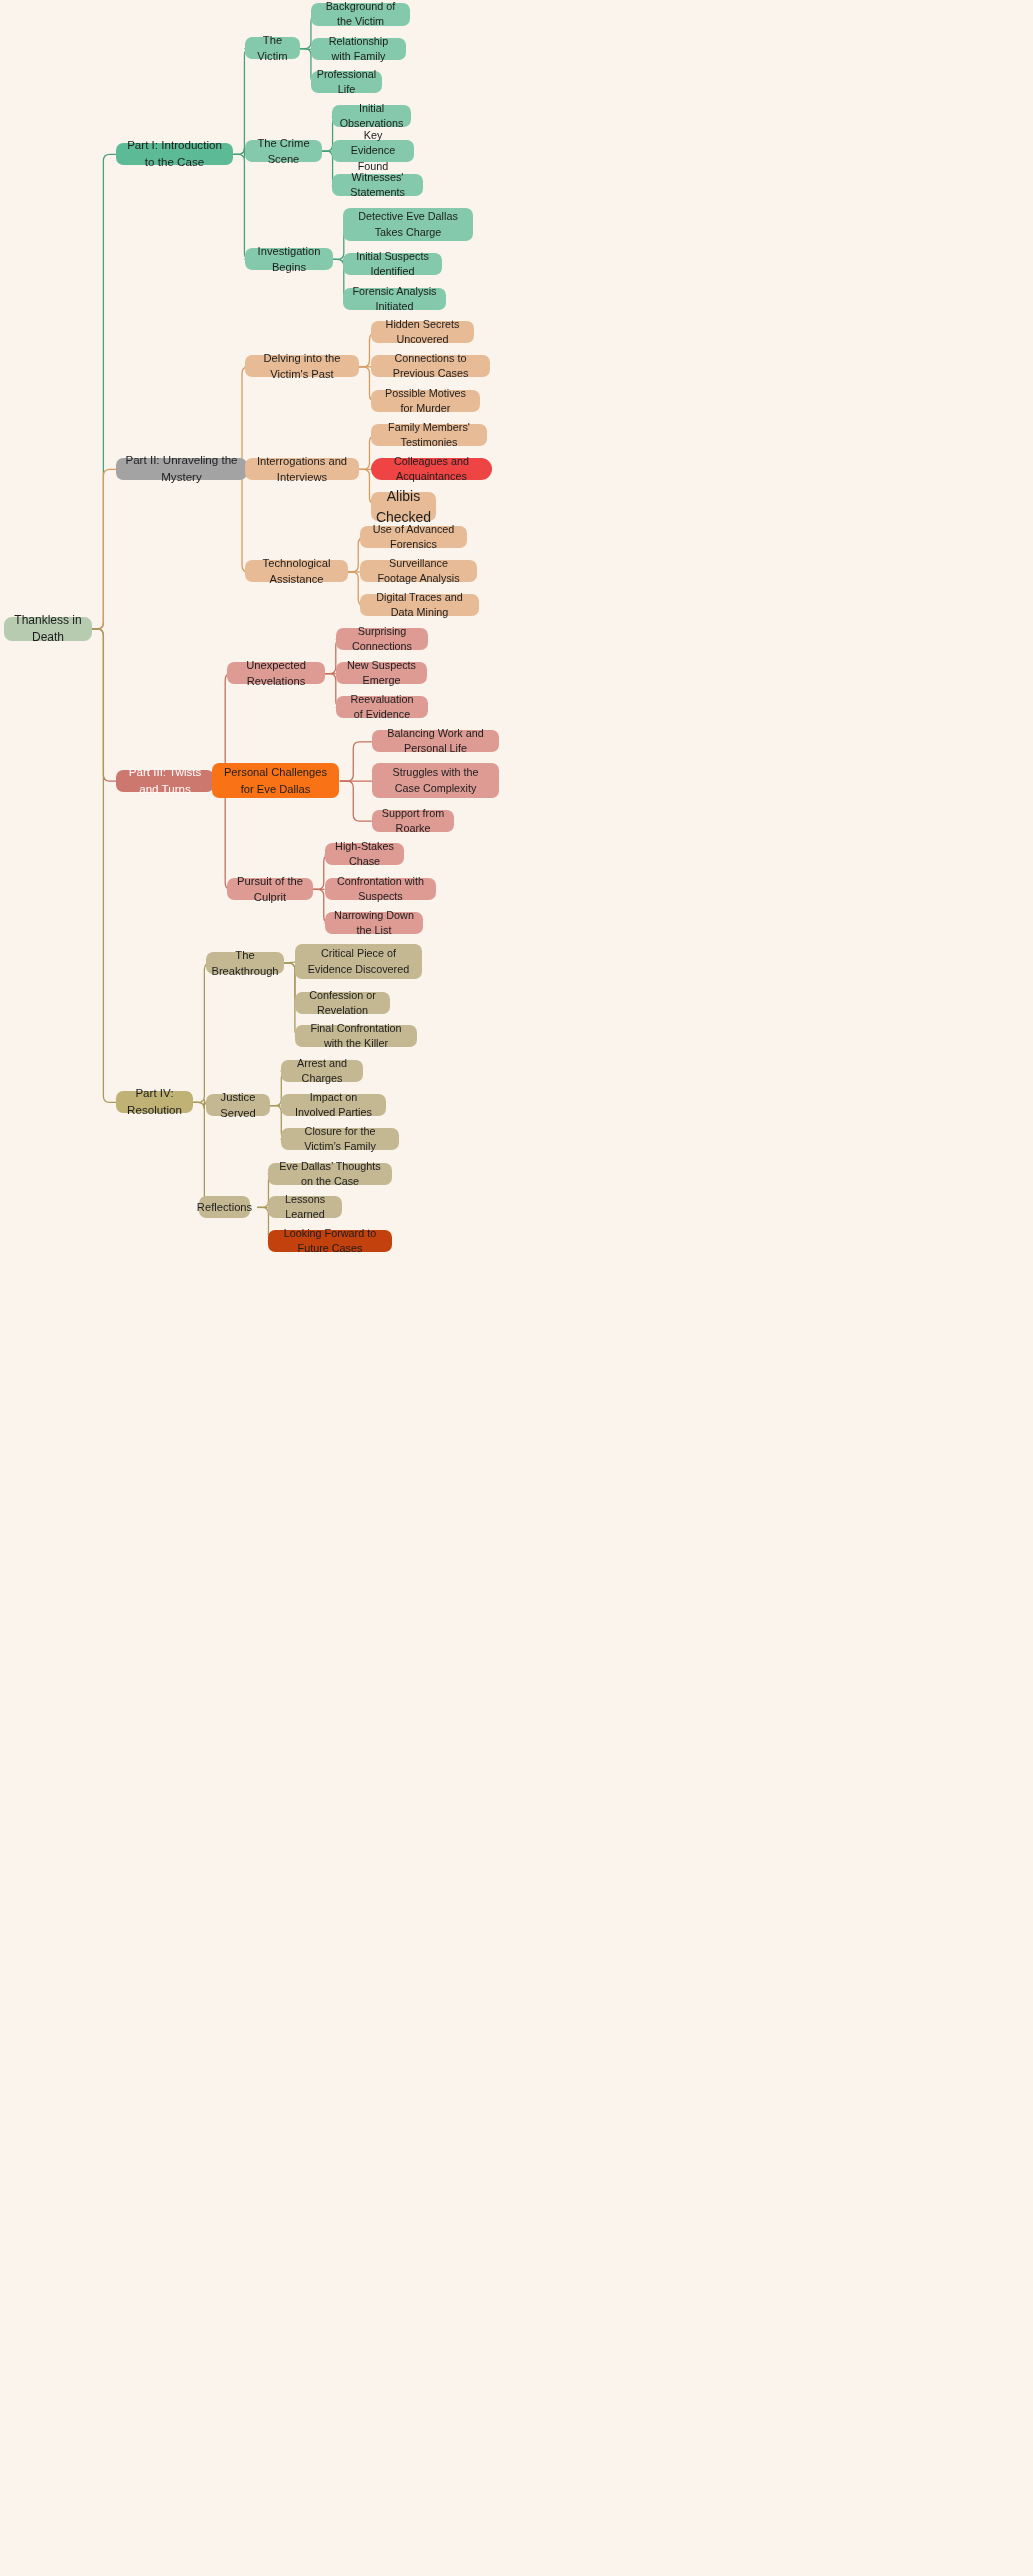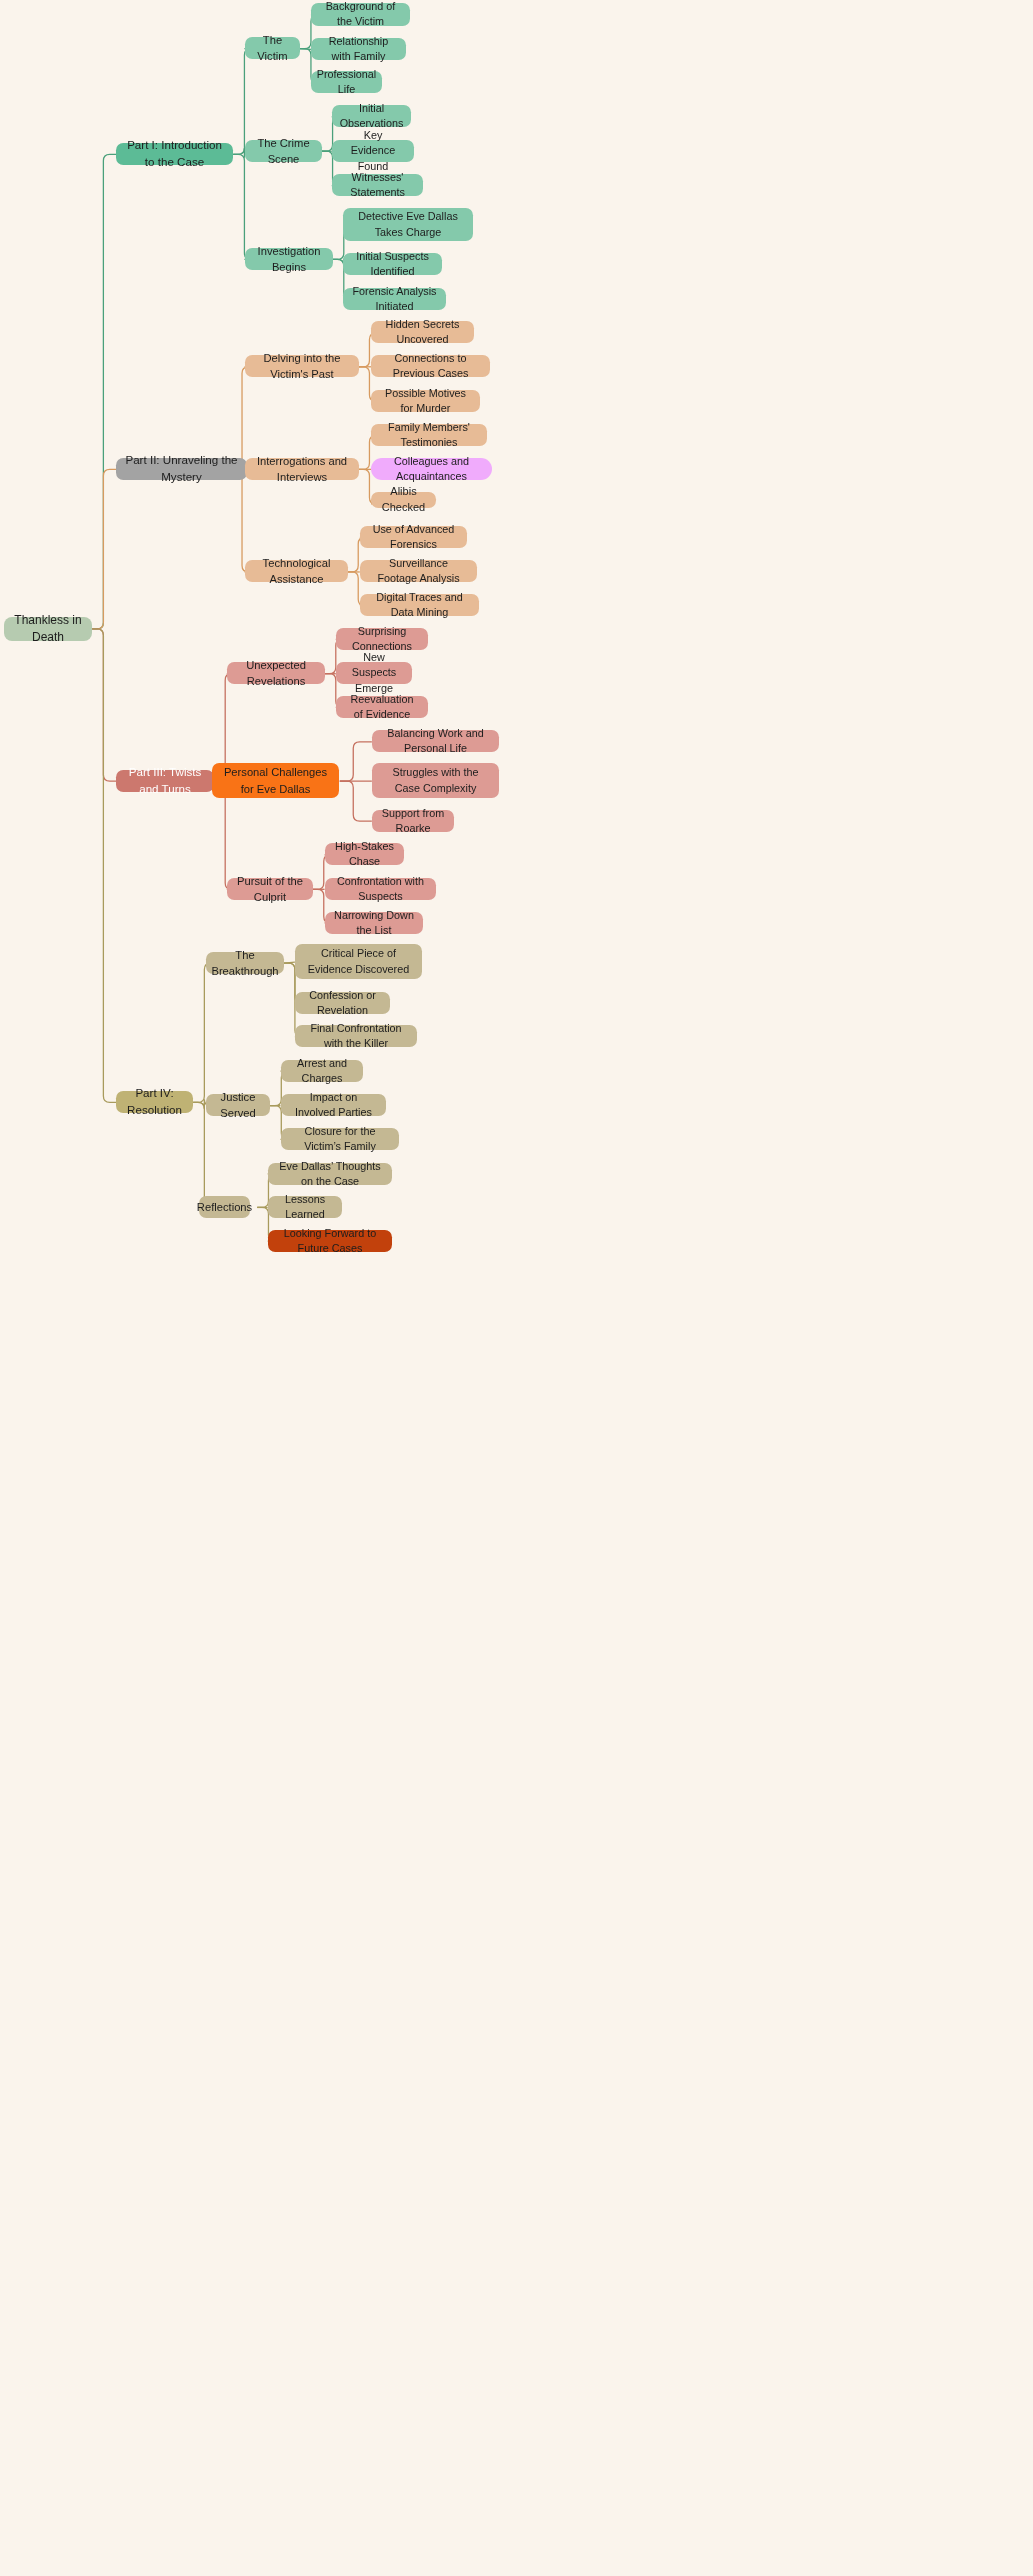--- a/index.html
+++ b/index.html
@@ -134,30 +134,30 @@
       <div class="node n-l3" style="left: 343px; top: 208px; width: 130px; height: 33px; background: rgb(132, 201, 171); color: rgb(29, 29, 29); font-size: 10.8px;"><span>Detective Eve Dallas Takes Charge</span></div>
       <div class="node n-l3" style="left: 343px; top: 253px; width: 99px; height: 22.4px; background: rgb(132, 201, 171); color: rgb(29, 29, 29); font-size: 10.8px;"><span>Initial Suspects Identified</span></div>
       <div class="node n-l3" style="left: 343px; top: 288px; width: 103px; height: 22.4px; background: rgb(132, 201, 171); color: rgb(29, 29, 29); font-size: 10.8px;"><span>Forensic Analysis Initiated</span></div>
       <div class="node n-l1" style="left: 116px; top: 458px; width: 131px; height: 22.4px; background: #a3a3a3; color: rgb(29, 29, 29); font-size: 11.6px;"><span>Part II: Unraveling the Mystery</span></div>
       <div class="node n-l2" style="left: 245px; top: 355px; width: 114px; height: 22.4px; background: rgb(231, 187, 150); color: rgb(29, 29, 29); font-size: 11.2px;"><span>Delving into the Victim's Past</span></div>
       <div class="node n-l3" style="left: 371px; top: 321px; width: 103px; height: 22.4px; background: rgb(231, 187, 150); color: rgb(29, 29, 29); font-size: 10.8px;"><span>Hidden Secrets Uncovered</span></div>
       <div class="node n-l3" style="left: 371px; top: 355px; width: 119px; height: 22.4px; background: rgb(231, 187, 150); color: rgb(29, 29, 29); font-size: 10.8px;"><span>Connections to Previous Cases</span></div>
       <div class="node n-l3" style="left: 371px; top: 390px; width: 109px; height: 22.4px; background: rgb(231, 187, 150); color: rgb(29, 29, 29); font-size: 10.8px;"><span>Possible Motives for Murder</span></div>
       <div class="node n-l2" style="left: 245px; top: 458px; width: 114px; height: 22.4px; background: rgb(231, 187, 150); color: rgb(29, 29, 29); font-size: 11.2px;"><span>Interrogations and Interviews</span></div>
       <div class="node n-l3" style="left: 371px; top: 424px; width: 116px; height: 22.4px; background: rgb(231, 187, 150); color: rgb(29, 29, 29); font-size: 10.8px;"><span>Family Members' Testimonies</span></div>
-      <div class="node n-l3" style="left: 371px; top: 458px; width: 121px; height: 22.4px; background: #f0abfc; color: rgb(29, 29, 29); font-size: 10.8px; border-radius: 11px;"><span>Colleagues and Acquaintances</span></div>
-      <div class="node n-l3" style="left: 371px; top: 492px; width: 65px; height: 16px; background: rgb(231, 187, 150); color: rgb(29, 29, 29); font-size: 11px;"><span>Alibis Checked</span></div>
+      <div class="node n-l3" style="left: 371px; top: 458px; width: 121px; height: 22.4px; background: #ef4444; color: rgb(29, 29, 29); font-size: 10.8px; border-radius: 11px;"><span>Colleagues and Acquaintances</span></div>
+      <div class="node n-l3" style="left: 371px; top: 492px; width: 65px; height: 29px; background: rgb(231, 187, 150); color: rgb(29, 29, 29); font-size: 14px;"><span>Alibis Checked</span></div>
       <div class="node n-l2" style="left: 245px; top: 560px; width: 103px; height: 22.4px; background: rgb(231, 187, 150); color: rgb(29, 29, 29); font-size: 11.2px;"><span>Technological Assistance</span></div>
       <div class="node n-l3" style="left: 360px; top: 526px; width: 107px; height: 22.4px; background: rgb(231, 187, 150); color: rgb(29, 29, 29); font-size: 10.8px;"><span>Use of Advanced Forensics</span></div>
       <div class="node n-l3" style="left: 360px; top: 560px; width: 117px; height: 22.4px; background: rgb(231, 187, 150); color: rgb(29, 29, 29); font-size: 10.8px;"><span>Surveillance Footage Analysis</span></div>
       <div class="node n-l3" style="left: 360px; top: 594px; width: 119px; height: 22.4px; background: rgb(231, 187, 150); color: rgb(29, 29, 29); font-size: 10.8px;"><span>Digital Traces and Data Mining</span></div>
       <div class="node n-l1" style="left: 116px; top: 770px; width: 98px; height: 22.4px; background: rgb(204, 120, 110); color: rgb(255, 255, 255); font-size: 11.6px;"><span>Part III: Twists and Turns</span></div>
       <div class="node n-l2" style="left: 227px; top: 662px; width: 98px; height: 22.4px; background: rgb(221, 155, 148); color: rgb(29, 29, 29); font-size: 11.2px;"><span>Unexpected Revelations</span></div>
       <div class="node n-l3" style="left: 336px; top: 628px; width: 92px; height: 22.4px; background: rgb(221, 155, 148); color: rgb(29, 29, 29); font-size: 10.8px;"><span>Surprising Connections</span></div>
-      <div class="node n-l3" style="left: 336px; top: 662px; width: 76px; height: 22.4px; background: rgb(221, 155, 148); color: rgb(29, 29, 29); font-size: 10.8px;"><span>New Suspects Emerge</span></div>
+      <div class="node n-l3" style="left: 336px; top: 662px; width: 91px; height: 22.4px; background: rgb(221, 155, 148); color: rgb(29, 29, 29); font-size: 10.8px;"><span>New Suspects Emerge</span></div>
       <div class="node n-l3" style="left: 336px; top: 696px; width: 92px; height: 22.4px; background: rgb(221, 155, 148); color: rgb(29, 29, 29); font-size: 10.8px;"><span>Reevaluation of Evidence</span></div>
       <div class="node n-l2" style="left: 212px; top: 763px; width: 127px; height: 35px; background: #f97316; color: rgb(29, 29, 29); font-size: 11.2px;"><span>Personal Challenges for Eve Dallas</span></div>
       <div class="node n-l3" style="left: 372px; top: 730px; width: 127px; height: 22.4px; background: rgb(221, 155, 148); color: rgb(29, 29, 29); font-size: 10.8px;"><span>Balancing Work and Personal Life</span></div>
       <div class="node n-l3" style="left: 372px; top: 763px; width: 127px; height: 35px; background: rgb(221, 155, 148); color: rgb(29, 29, 29); font-size: 10.8px;"><span>Struggles with the Case Complexity</span></div>
       <div class="node n-l3" style="left: 372px; top: 810px; width: 82px; height: 22.4px; background: rgb(221, 155, 148); color: rgb(29, 29, 29); font-size: 10.8px;"><span>Support from Roarke</span></div>
       <div class="node n-l2" style="left: 227px; top: 878px; width: 86px; height: 22.4px; background: rgb(221, 155, 148); color: rgb(29, 29, 29); font-size: 11.2px;"><span>Pursuit of the Culprit</span></div>
       <div class="node n-l3" style="left: 325px; top: 843px; width: 79px; height: 22.4px; background: rgb(221, 155, 148); color: rgb(29, 29, 29); font-size: 10.8px;"><span>High-Stakes Chase</span></div>
       <div class="node n-l3" style="left: 325px; top: 878px; width: 111px; height: 22.4px; background: rgb(221, 155, 148); color: rgb(29, 29, 29); font-size: 10.8px;"><span>Confrontation with Suspects</span></div>
       <div class="node n-l3" style="left: 325px; top: 912px; width: 98px; height: 22.4px; background: rgb(221, 155, 148); color: rgb(29, 29, 29); font-size: 10.8px;"><span>Narrowing Down the List</span></div>
       <div class="node n-l1" style="left: 116px; top: 1091px; width: 77px; height: 22.4px; background: rgb(191, 178, 116); color: rgb(29, 29, 29); font-size: 11.6px;"><span>Part IV: Resolution</span></div>

